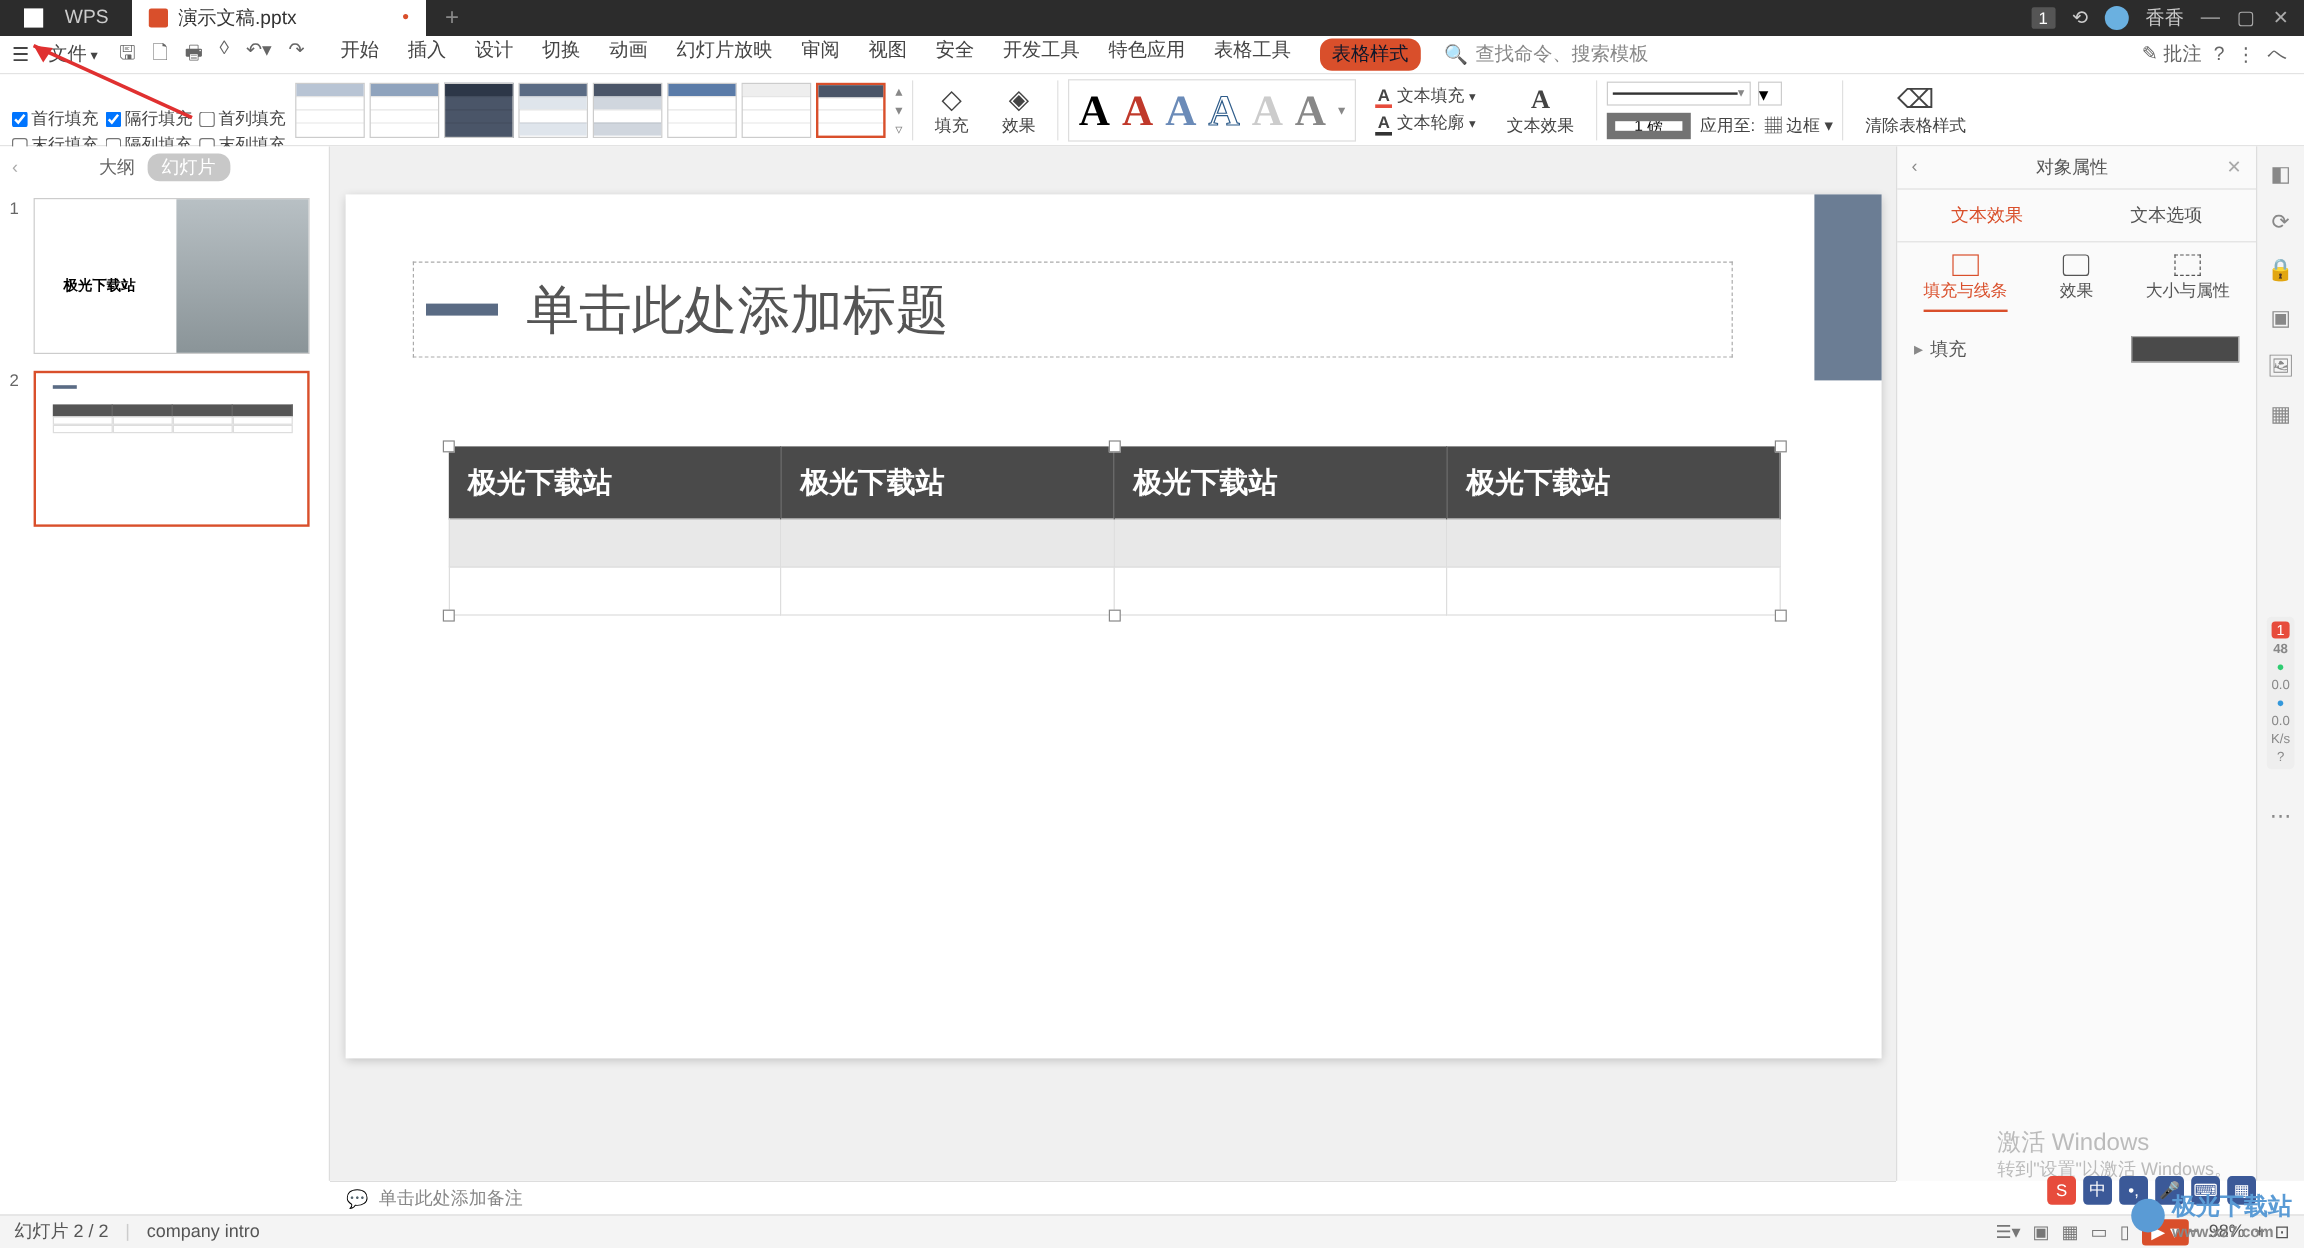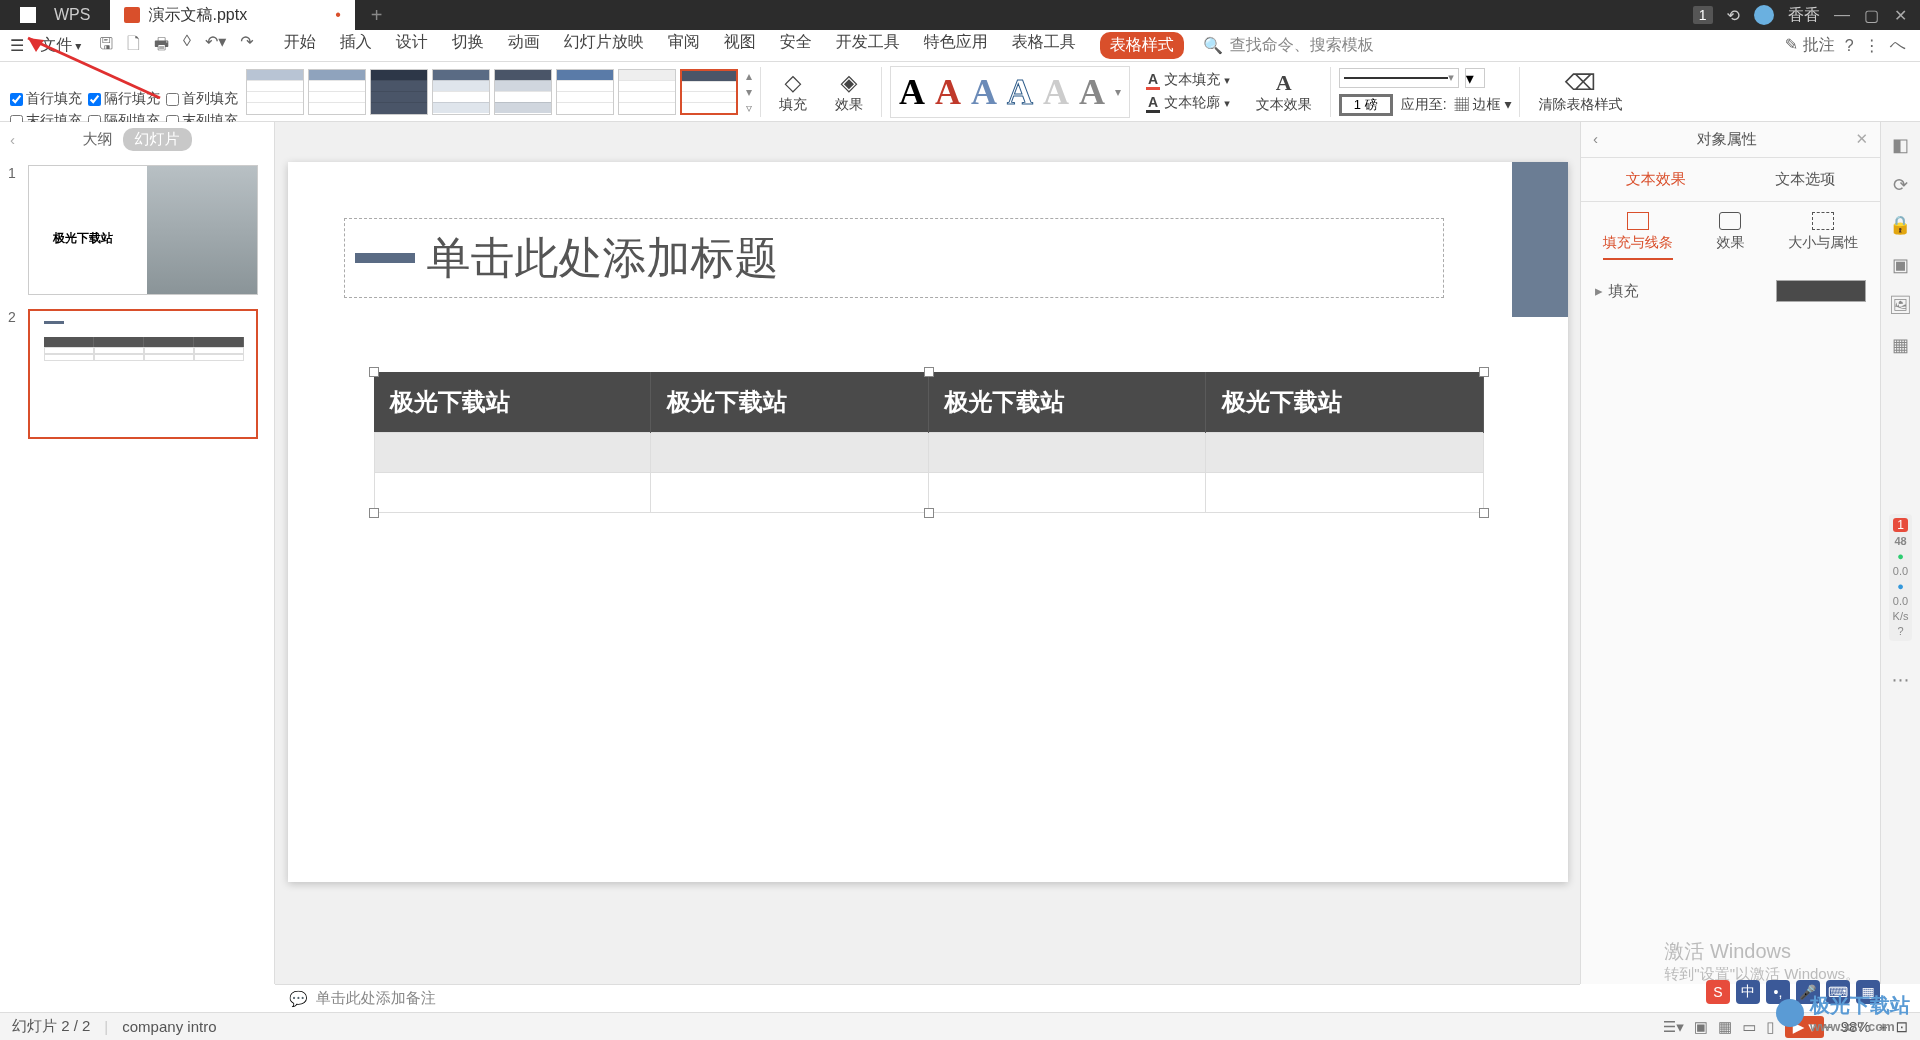--- a/index.html
+++ b/index.html
@@ -18,21 +18,21 @@
 .avatar { width: 20px; height: 20px; border-radius: 50%; background: #6ab0e0; }
 .win-btn { width: 16px; color: #aaa; }
 
 
 .menubar { height: 32px; background: #fff; border-bottom: 1px solid #ddd; display: flex; align-items: center; font-size: 16px; color: #444; }
 .hamburger { padding: 0 10px; }
 .file-btn { padding: 4px 6px; display: flex; align-items: center; }
 .quick-icons { display: flex; gap: 14px; padding: 0 12px; color: #666; }
 .menus { display: flex; gap: 24px; padding-left: 18px; }
 .menu-item { cursor: pointer; }
-.menu-item.active { background: #d94f2b; color: #ffffff; padding: 3px 10px; border-radius: 10px; }
+.menu-item.active { background: #d94f2b; color: #0f172a; padding: 3px 10px; border-radius: 10px; }
 .search-cmd { margin-left: 20px; color: #888; display: flex; align-items: center; gap: 6px; }
 .menubar-right { margin-left: auto; display: flex; align-items: center; gap: 10px; padding-right: 14px; color: #666; }
 
 
 .arrow-overlay { position: absolute; left: 10px; top: 28px; pointer-events: none; }
 
 
 .ribbon { height: 60px; background: #fff; border-bottom: 1px solid #ddd; display: flex; align-items: center; padding: 0 10px; gap: 8px; }
 .fill-opts { display: flex; flex-direction: column; gap: 4px; font-size: 14px; color: #444; margin-top: 37px; }
 .fill-row { display: flex; gap: 6px; }
@@ -47,21 +47,21 @@
 .ribbon-group .icon { font-size: 22px; }
 .ribbon-sep { width: 1px; height: 50px; background: #e0e0e0; }
 .font-gallery { display: flex; gap: 10px; border: 1px solid #ddd; padding: 4px 8px; align-items: center; }
 .big-A { font-size: 36px; font-weight: bold; font-family: serif; }
 .text-fill-group { display: flex; flex-direction: column; gap: 4px; font-size: 14px; color: #444; padding: 0 8px; }
 .text-fill-row { display: flex; align-items: center; gap: 4px; }
 .Aicon { font-weight: bold; border-bottom: 3px solid; padding: 0 2px; }
 .line-style { width: 120px; height: 20px; border: 1px solid #ccc; display: flex; align-items: center; padding: 0 4px; }
 .line-style .line { flex: 1; height: 2px; background: #333; }
 .pen-row { display: flex; align-items: center; gap: 8px; font-size: 14px; color: #444; }
-.pen-input { width: 54px; height: 22px; border: 3px solid #737373; text-align: center; font-size: 13px; }
+.pen-input { width: 70px; height: 22px; border: 7px solid #737373; text-align: center; font-size: 13px; }
 
 
 .body { display: flex; height: calc(100% - 30px - 32px - 60px - 28px - 28px); }
 
 
 .slide-panel { width: 275px; border-right: 1px solid #ddd; background: #fff; display: flex; flex-direction: column; }
 .panel-tabs { display: flex; justify-content: center; gap: 10px; padding: 6px; font-size: 15px; color: #666; align-items: center; }
 .panel-tabs .pill { background: #c8c8c8; color: #fff; padding: 2px 12px; border-radius: 10px; }
 .thumbs { flex: 1; overflow: auto; padding: 8px; }
 .thumb-wrap { display: flex; gap: 6px; margin-bottom: 14px; }
@@ -74,21 +74,21 @@
 .thumb2-table { position: absolute; left: 14px; top: 26px; width: 200px; }
 .thumb2-table .thdr { height: 10px; background: #555; display: flex; }
 .thumb2-table .thdr div { flex: 1; border-right: 1px solid #666; }
 .thumb2-table .trow { height: 7px; display: flex; }
 .thumb2-table .trow div { flex: 1; border: 1px solid #ddd; }
 
 
 .editor { flex: 1; background: #f0f0f0; position: relative; display: flex; justify-content: center; padding-top: 40px; overflow: auto; }
 .slide { width: 1280px; height: 720px; background: #fff; box-shadow: 0 2px 8px rgba(0,0,0,0.2); position: relative; }
 .corner-img { position: absolute; right: 0; top: 0; width: 56px; height: 155px; background: #6b7d94; }
-.title-box { position: absolute; left: 56px; top: 56px; width: 1100px; height: 80px; border: 1px dashed #aaa; display: flex; align-items: center; gap: 12px; padding-left: 10px; }
+.title-box { position: absolute; left: 56px; top: 56px; width: 1100px; height: 80px; border: 1px dashed #aaa; display: flex; align-items: center; gap: 24px; padding-left: 10px; }
 .title-bar { width: 60px; height: 10px; background: #5a6b84; }
 .title-text { font-size: 44px; color: #555; }
 .table-box { position: absolute; left: 86px; top: 210px; width: 1110px; }
 .tbl { width: 100%; border-collapse: collapse; }
 .tbl th { background: #4a4a4a; color: #fff; text-align: left; padding: 14px 16px; font-size: 24px; font-weight: bold; border-right: 1px solid #5a5a5a; }
 .tbl td { height: 40px; border: 1px solid #ddd; }
 .tbl tr.alt td { background: #e8e8e8; }
 .handle { width: 10px; height: 10px; background: #fff; border: 1px solid #888; position: absolute; }
 
 

